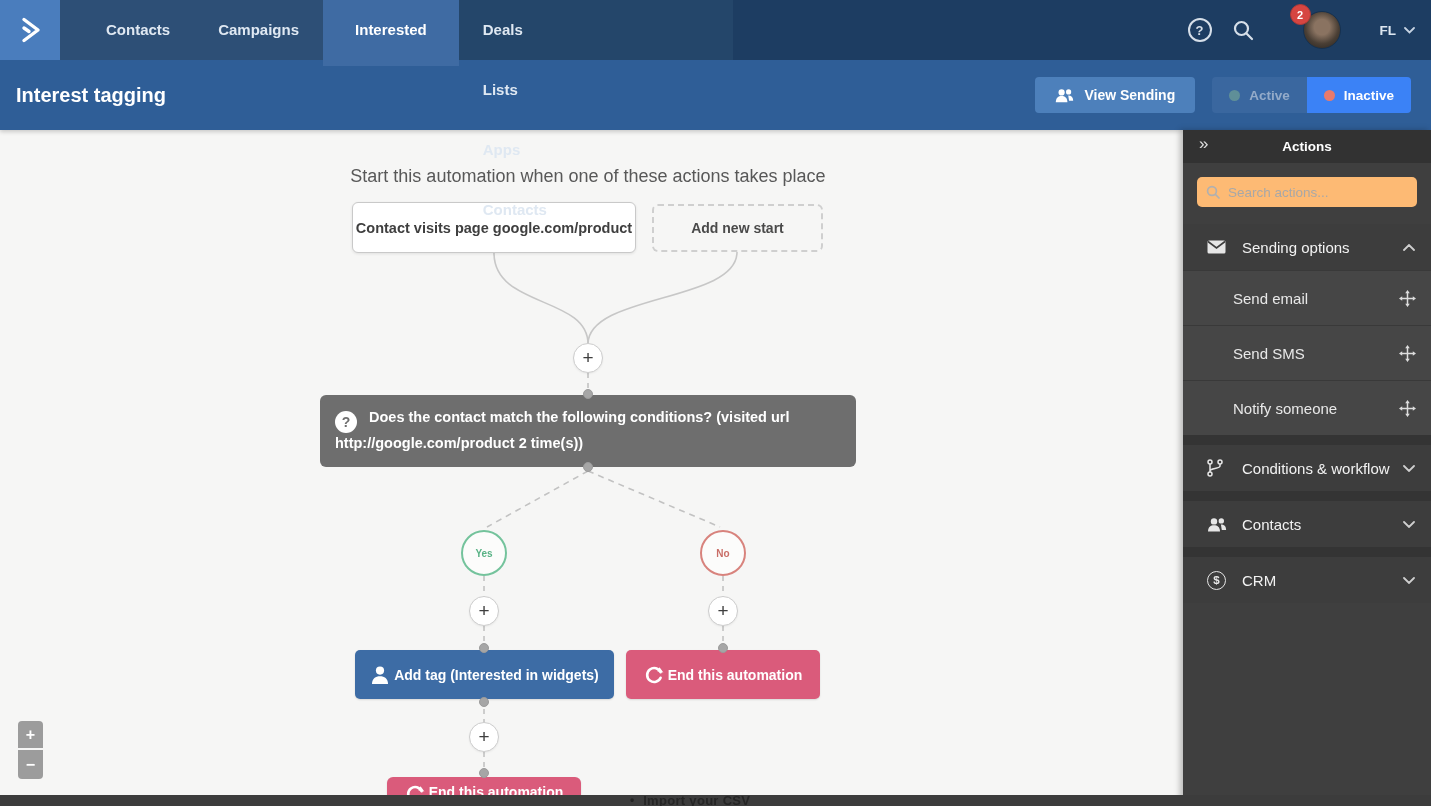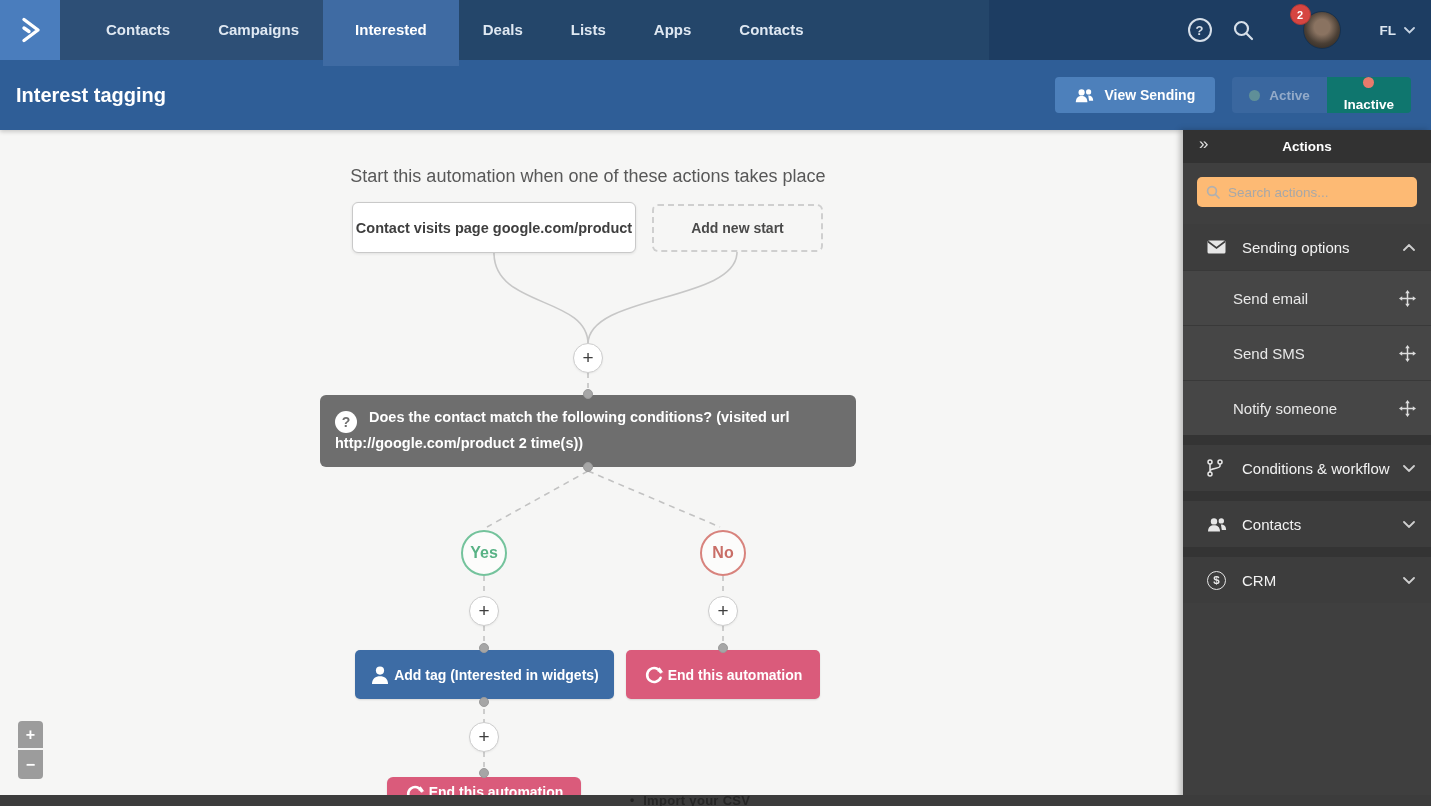--- a/index.html
+++ b/index.html
@@ -13,21 +13,21 @@
   .topnav {
     position:relative; z-index:7; height:60px; background:#1d3d62;
     display:flex; align-items:flex-start;
   }
   .brand {
     width:60px; height:60px; background:#4a7dbd;
     display:flex; align-items:center; justify-content:center; cursor:pointer;
   }
   .nav-group { display:flex; height:60px; }
   .nav-group.left  { background:#2d4f76; padding-left:22px; }
-  .nav-group.right { background:#24466a; padding-right:162px; }
+  .nav-group.right { background:#24466a; padding-right:162px;flex-direction:column; }
   .nav-item {
     padding:0 24px; line-height:60px; height:60px;
     color:#dfe8f2; font-weight:bold; font-size:15px; cursor:pointer; white-space:nowrap;
   }
   .nav-item.active {
     background:#3f6ba3; color:#ffffff; height:66px; padding:0 32px;
   }
   .nav-right {
     margin-left:auto; height:60px; display:flex; align-items:center; padding-right:16px;
   }
@@ -63,21 +63,21 @@
     height:36px; background:#4d80bb; border:none; border-radius:4px; cursor:pointer;
     color:#fff; font-weight:bold; font-size:14px; font-family:inherit;
     padding:0 20px; display:flex; align-items:center; gap:10px;
   }
   .toggle { display:flex; height:36px; border-radius:4px; overflow:hidden; }
   .toggle-seg {
     display:flex; align-items:center; gap:9px; padding:0 17px;
     font-size:13.5px; font-weight:bold; cursor:pointer;
   }
   .seg-active   { background:#3a679f; color:#94abc9; }
-  .seg-inactive { background:#0f766e; color:#ffffff;flex-direction:column; }
+  .seg-inactive { background:#3b82f6; color:#ffffff; }
   .status-dot { width:11px; height:11px; border-radius:50%; }
   .dot-teal   { background:#5f8f98; }
   .dot-salmon { background:#e87a6c; }
 
   
   .canvas {
     position:absolute; top:130px; left:0; right:248px; bottom:0;
     background:#f6f6f5; overflow:hidden;
   }
   .connectors { position:absolute; left:0; top:0; z-index:1; pointer-events:none; }
@@ -104,21 +104,21 @@
     color:#fff; font-size:14.5px; font-weight:bold; line-height:20px;
   }
   .q-icon {
     display:inline-flex; width:22px; height:22px; border-radius:50%;
     background:#fff; color:#6e6e6e; font-size:14px; font-weight:bold;
     align-items:center; justify-content:center; margin-right:12px; vertical-align:-5px;
   }
   .branch-circle {
     position:absolute; z-index:3; width:46px; height:46px; border-radius:50%;
     background:#fcfcfb; display:flex; align-items:center; justify-content:center;
-    font-size:16px; font-weight:bold;
+    font-size:10px; font-weight:bold;
   }
   .branch-yes { left:461px; top:400px; border:2px solid #74c39c; color:#58b285; }
   .branch-no  { left:700px; top:400px; border:2px solid #d8837d; color:#c96e67; }
   .plus-node {
     position:absolute; z-index:3; width:30px; height:30px; border-radius:50%;
     background:#fff; border:1px solid #cdcdcd; box-shadow:0 1px 2px rgba(0,0,0,.06);
     display:flex; align-items:center; justify-content:center;
     font-size:19px; font-weight:normal; color:#3e3e3e; cursor:pointer;
   }
   .dot-node {

